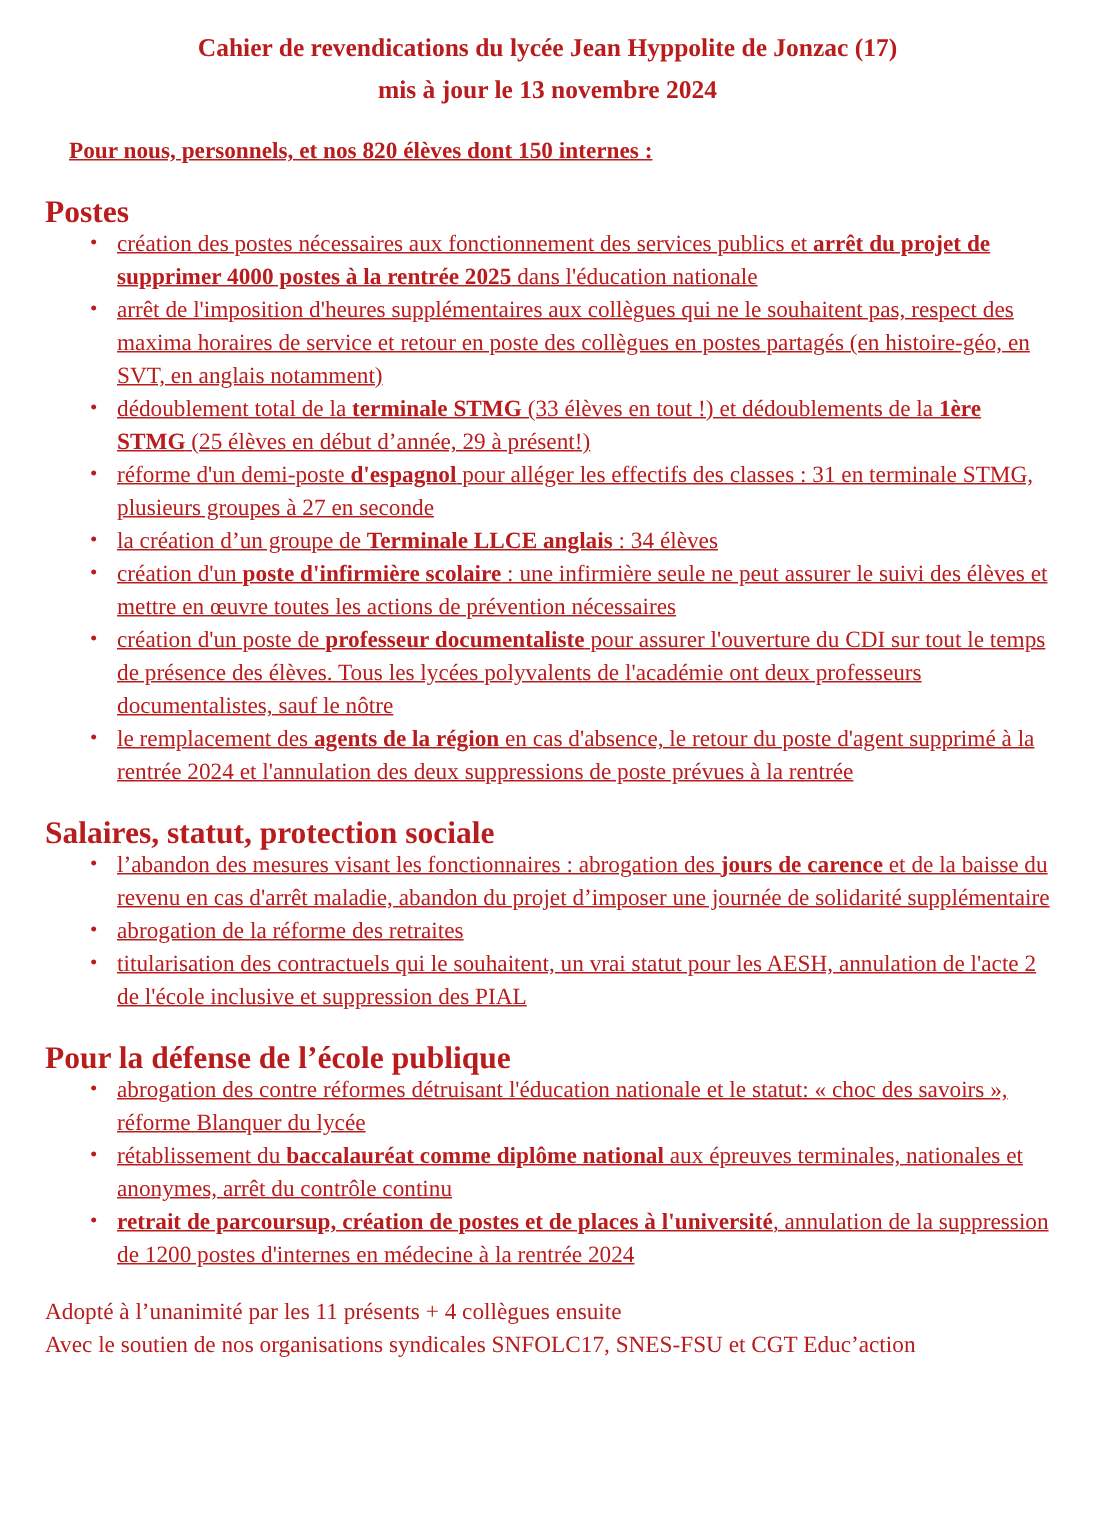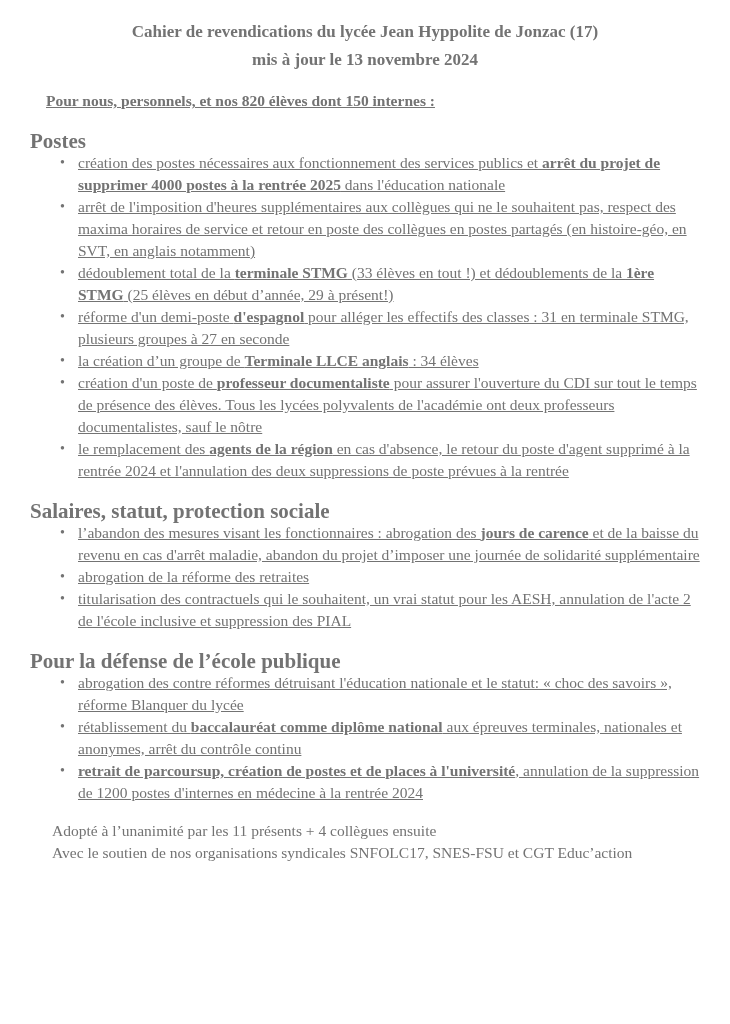--- a/index.html
+++ b/index.html
@@ -6,21 +6,21 @@
     margin: 0;
     padding: 0;
     background: #ffffff;
   }
   .page {
     position: relative;
     width: 730px;
     height: 1024px;
     box-sizing: border-box;
     background: #ffffff;
-    color: #737373;
+    color: #b91c1c;
     font-family: "Liberation Serif", "DejaVu Serif", serif;
     font-size: 15.5px;
     line-height: 22px;
     padding: 18px 30px 0 30px;
     overflow: hidden;
   }
   .doc-title {
     margin: 0 0 12px 0;
     text-align: center;
     font-size: 17px;
@@ -51,21 +51,20 @@
   }
   ul.bullet-list li::before {
     content: "\2022";
     position: absolute;
     left: -18px;
     top: 0;
     font-size: 14px;
   }
   .footer-block {
     margin-top: 16px;
-    margin-left: 22px;
   }
   .footer-line {
     margin: 0;
   }
   b { font-weight: bold; }
 </style>
 </head>
 <body>
 
 <div class="page">
@@ -78,20 +77,21 @@
   <p class="intro">Pour nous, personnels, et nos 820 élèves dont 150 internes :</p>
 
   <section>
     <h2 class="section-heading">Postes</h2>
     <ul class="bullet-list">
         <li><span>création des postes nécessaires aux fonctionnement des services publics et </span><b>arrêt du projet de supprimer 4000 postes à la rentrée 2025</b><span> dans l'éducation nationale</span></li>
         <li><span>arrêt de l'imposition d'heures supplémentaires aux collègues qui ne le souhaitent pas, respect des maxima horaires de service et retour en poste des collègues en postes partagés (en histoire-géo, en SVT, en anglais notamment)</span></li>
         <li><span>dédoublement total de la </span><b>terminale STMG</b><span> (33 élèves en tout !) et dédoublements de la </span><b>1ère STMG</b><span> (25 élèves en début d’année, 29 à présent!)</span></li>
         <li><span>réforme d'un demi-poste </span><b>d'espagnol</b><span> pour alléger les effectifs des classes : 31 en terminale STMG, plusieurs groupes à 27 en seconde</span></li>
         <li><span>la création d’un groupe de </span><b>Terminale LLCE anglais</b><span> : 34 élèves</span></li>
+        <li><span>création d'un </span><b>poste d'infirmière scolaire</b><span> : une infirmière seule ne peut assurer le suivi des élèves et mettre en œuvre toutes les actions de prévention nécessaires</span></li>
         <li><span>création d'un poste de </span><b>professeur documentaliste</b><span> pour assurer l'ouverture du CDI sur tout le temps de présence des élèves. Tous les lycées polyvalents de l'académie ont deux professeurs documentalistes, sauf le nôtre</span></li>
         <li><span>le remplacement des </span><b>agents de la région</b><span> en cas d'absence, le retour du poste d'agent supprimé à la rentrée 2024 et l'annulation des deux suppressions de poste prévues à la rentrée</span></li>
       </ul>
   </section>
 
   <section>
     <h2 class="section-heading">Salaires, statut, protection sociale</h2>
     <ul class="bullet-list">
         <li><span>l’abandon des mesures visant les fonctionnaires : abrogation des </span><b>jours de carence</b><span> et de la baisse du revenu en cas d'arrêt maladie, abandon du projet d’imposer une journée de solidarité supplémentaire</span></li>
         <li><span>abrogation de la réforme des retraites</span></li>

